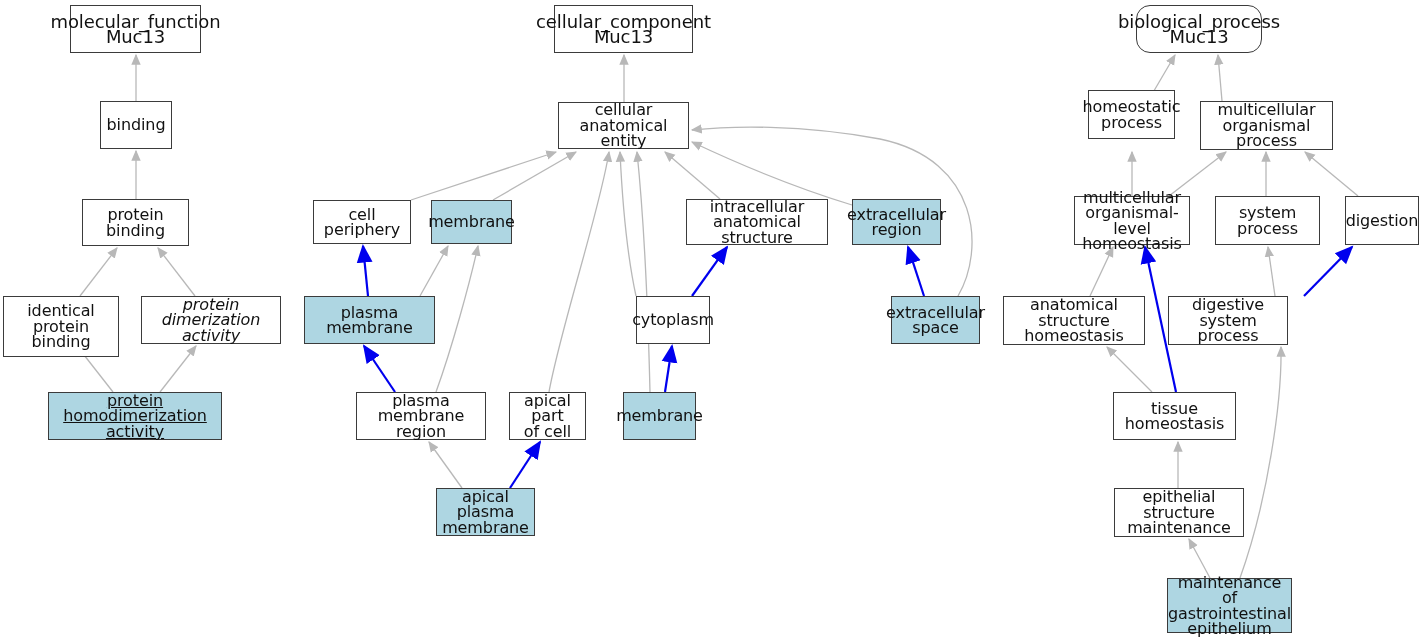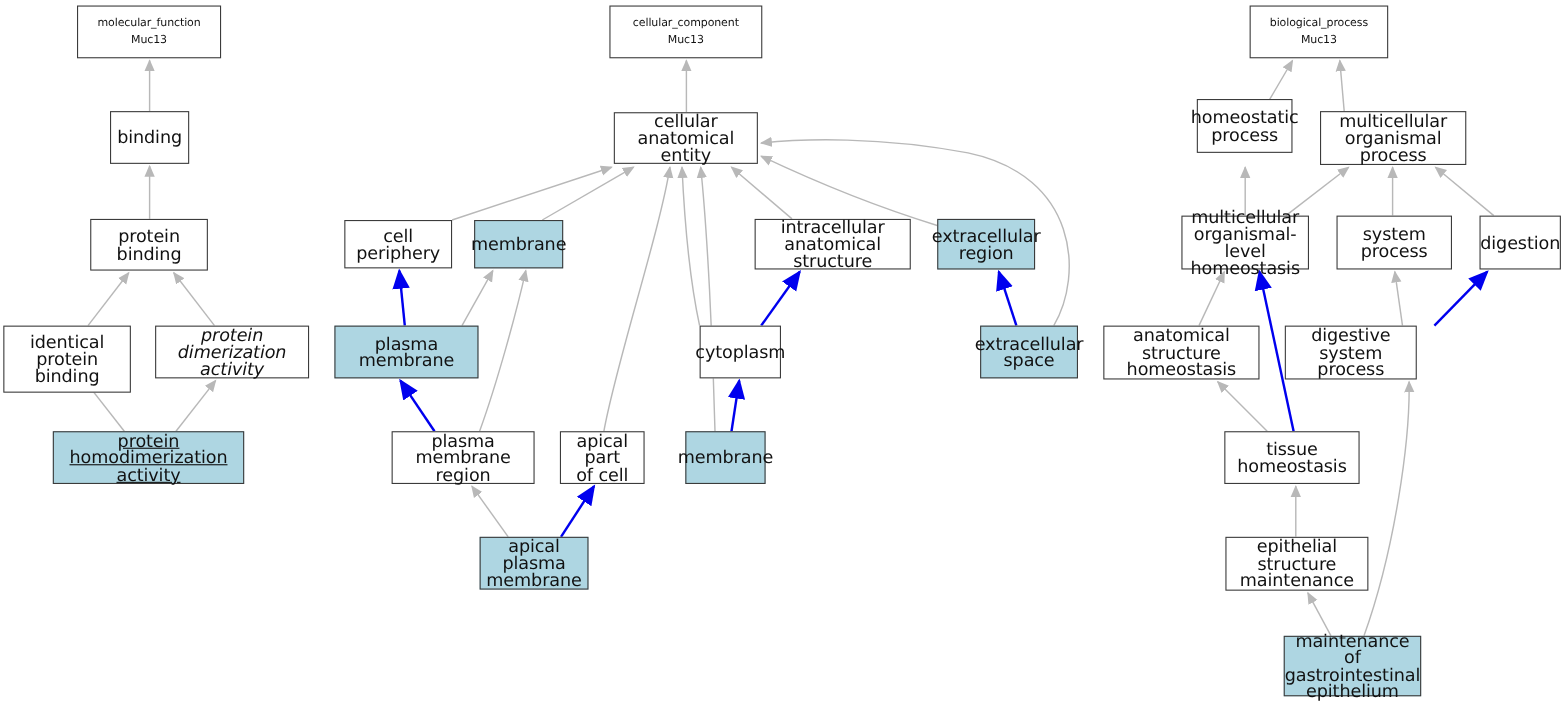--- a/index.html
+++ b/index.html
@@ -35,21 +35,21 @@
     font-size: 16px;
     line-height: 15.5px;
     color: #111111;
     white-space: pre-line;
     letter-spacing: -0.1px;
   }
   .go-node.highlight {
     background: #aed6e2;
   }
   .go-node.root {
-    font-size: 10px;
+    font-size: 18px;
   }
   .go-node span {
     display: block;
     padding: 0 2px;
   }
 </style>
 </head>
 <body>
 
 <div id="canvas">
@@ -128,21 +128,21 @@
       <div class="go-node" style="left: 636px; top: 296px; width: 74px; height: 48px;"><span>cytoplasm</span></div>
       <div class="go-node highlight" style="left: 891px; top: 296px; width: 89px; height: 48px;"><span>extracellular
 space</span></div>
       <div class="go-node" style="left: 356px; top: 392px; width: 130px; height: 48px;"><span>plasma membrane
 region</span></div>
       <div class="go-node" style="left: 509px; top: 392px; width: 77px; height: 48px;"><span>apical part
 of cell</span></div>
       <div class="go-node highlight" style="left: 623px; top: 392px; width: 73px; height: 48px;"><span>membrane</span></div>
       <div class="go-node highlight" style="left: 436px; top: 488px; width: 99px; height: 48px;"><span>apical plasma
 membrane</span></div>
-      <div class="go-node root" style="left: 1136px; top: 5px; width: 126px; height: 48px;"><span>biological_process
+      <div class="go-node root" style="left: 1136px; top: 5px; width: 126px; height: 48px; border-radius: 14px;"><span>biological_process
 Muc13</span></div>
       <div class="go-node" style="left: 1088px; top: 90px; width: 87px; height: 49px;"><span>homeostatic
 process</span></div>
       <div class="go-node" style="left: 1200px; top: 101px; width: 133px; height: 49px;"><span>multicellular
 organismal process</span></div>
       <div class="go-node" style="left: 1074px; top: 196px; width: 116px; height: 49px;"><span>multicellular
 organismal-level
 homeostasis</span></div>
       <div class="go-node" style="left: 1215px; top: 196px; width: 105px; height: 49px;"><span>system process</span></div>
       <div class="go-node" style="left: 1345px; top: 196px; width: 74px; height: 49px;"><span>digestion</span></div>

